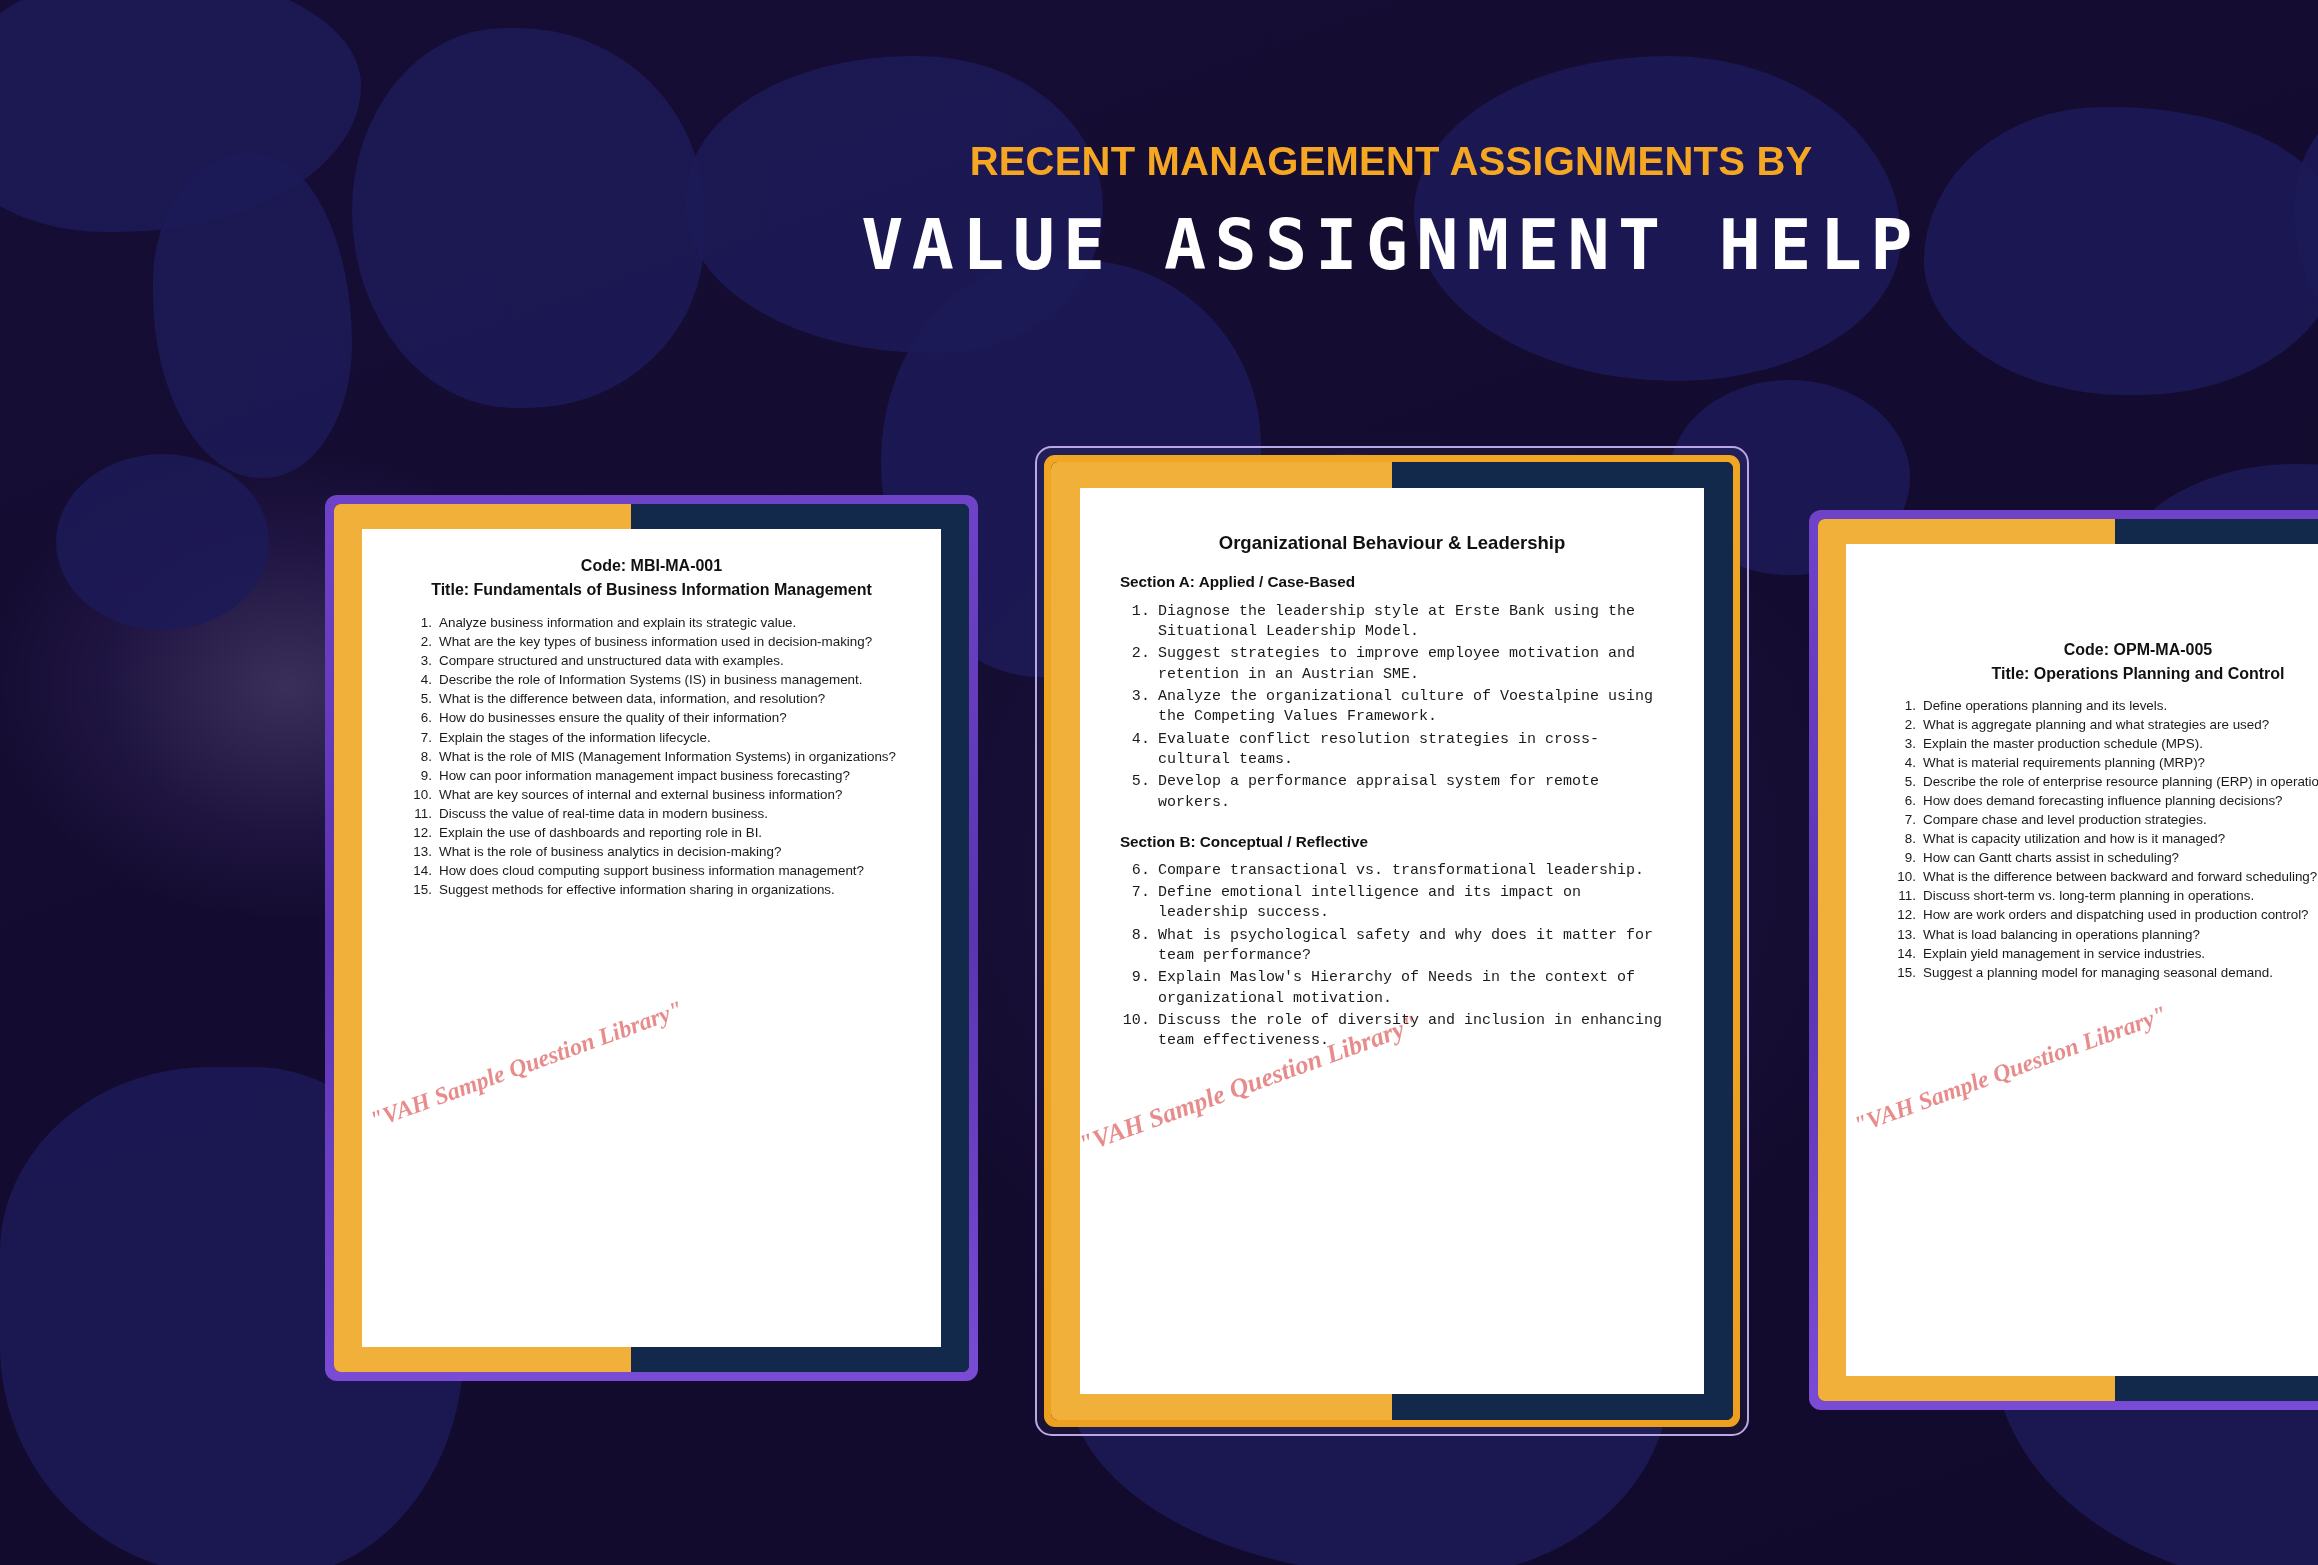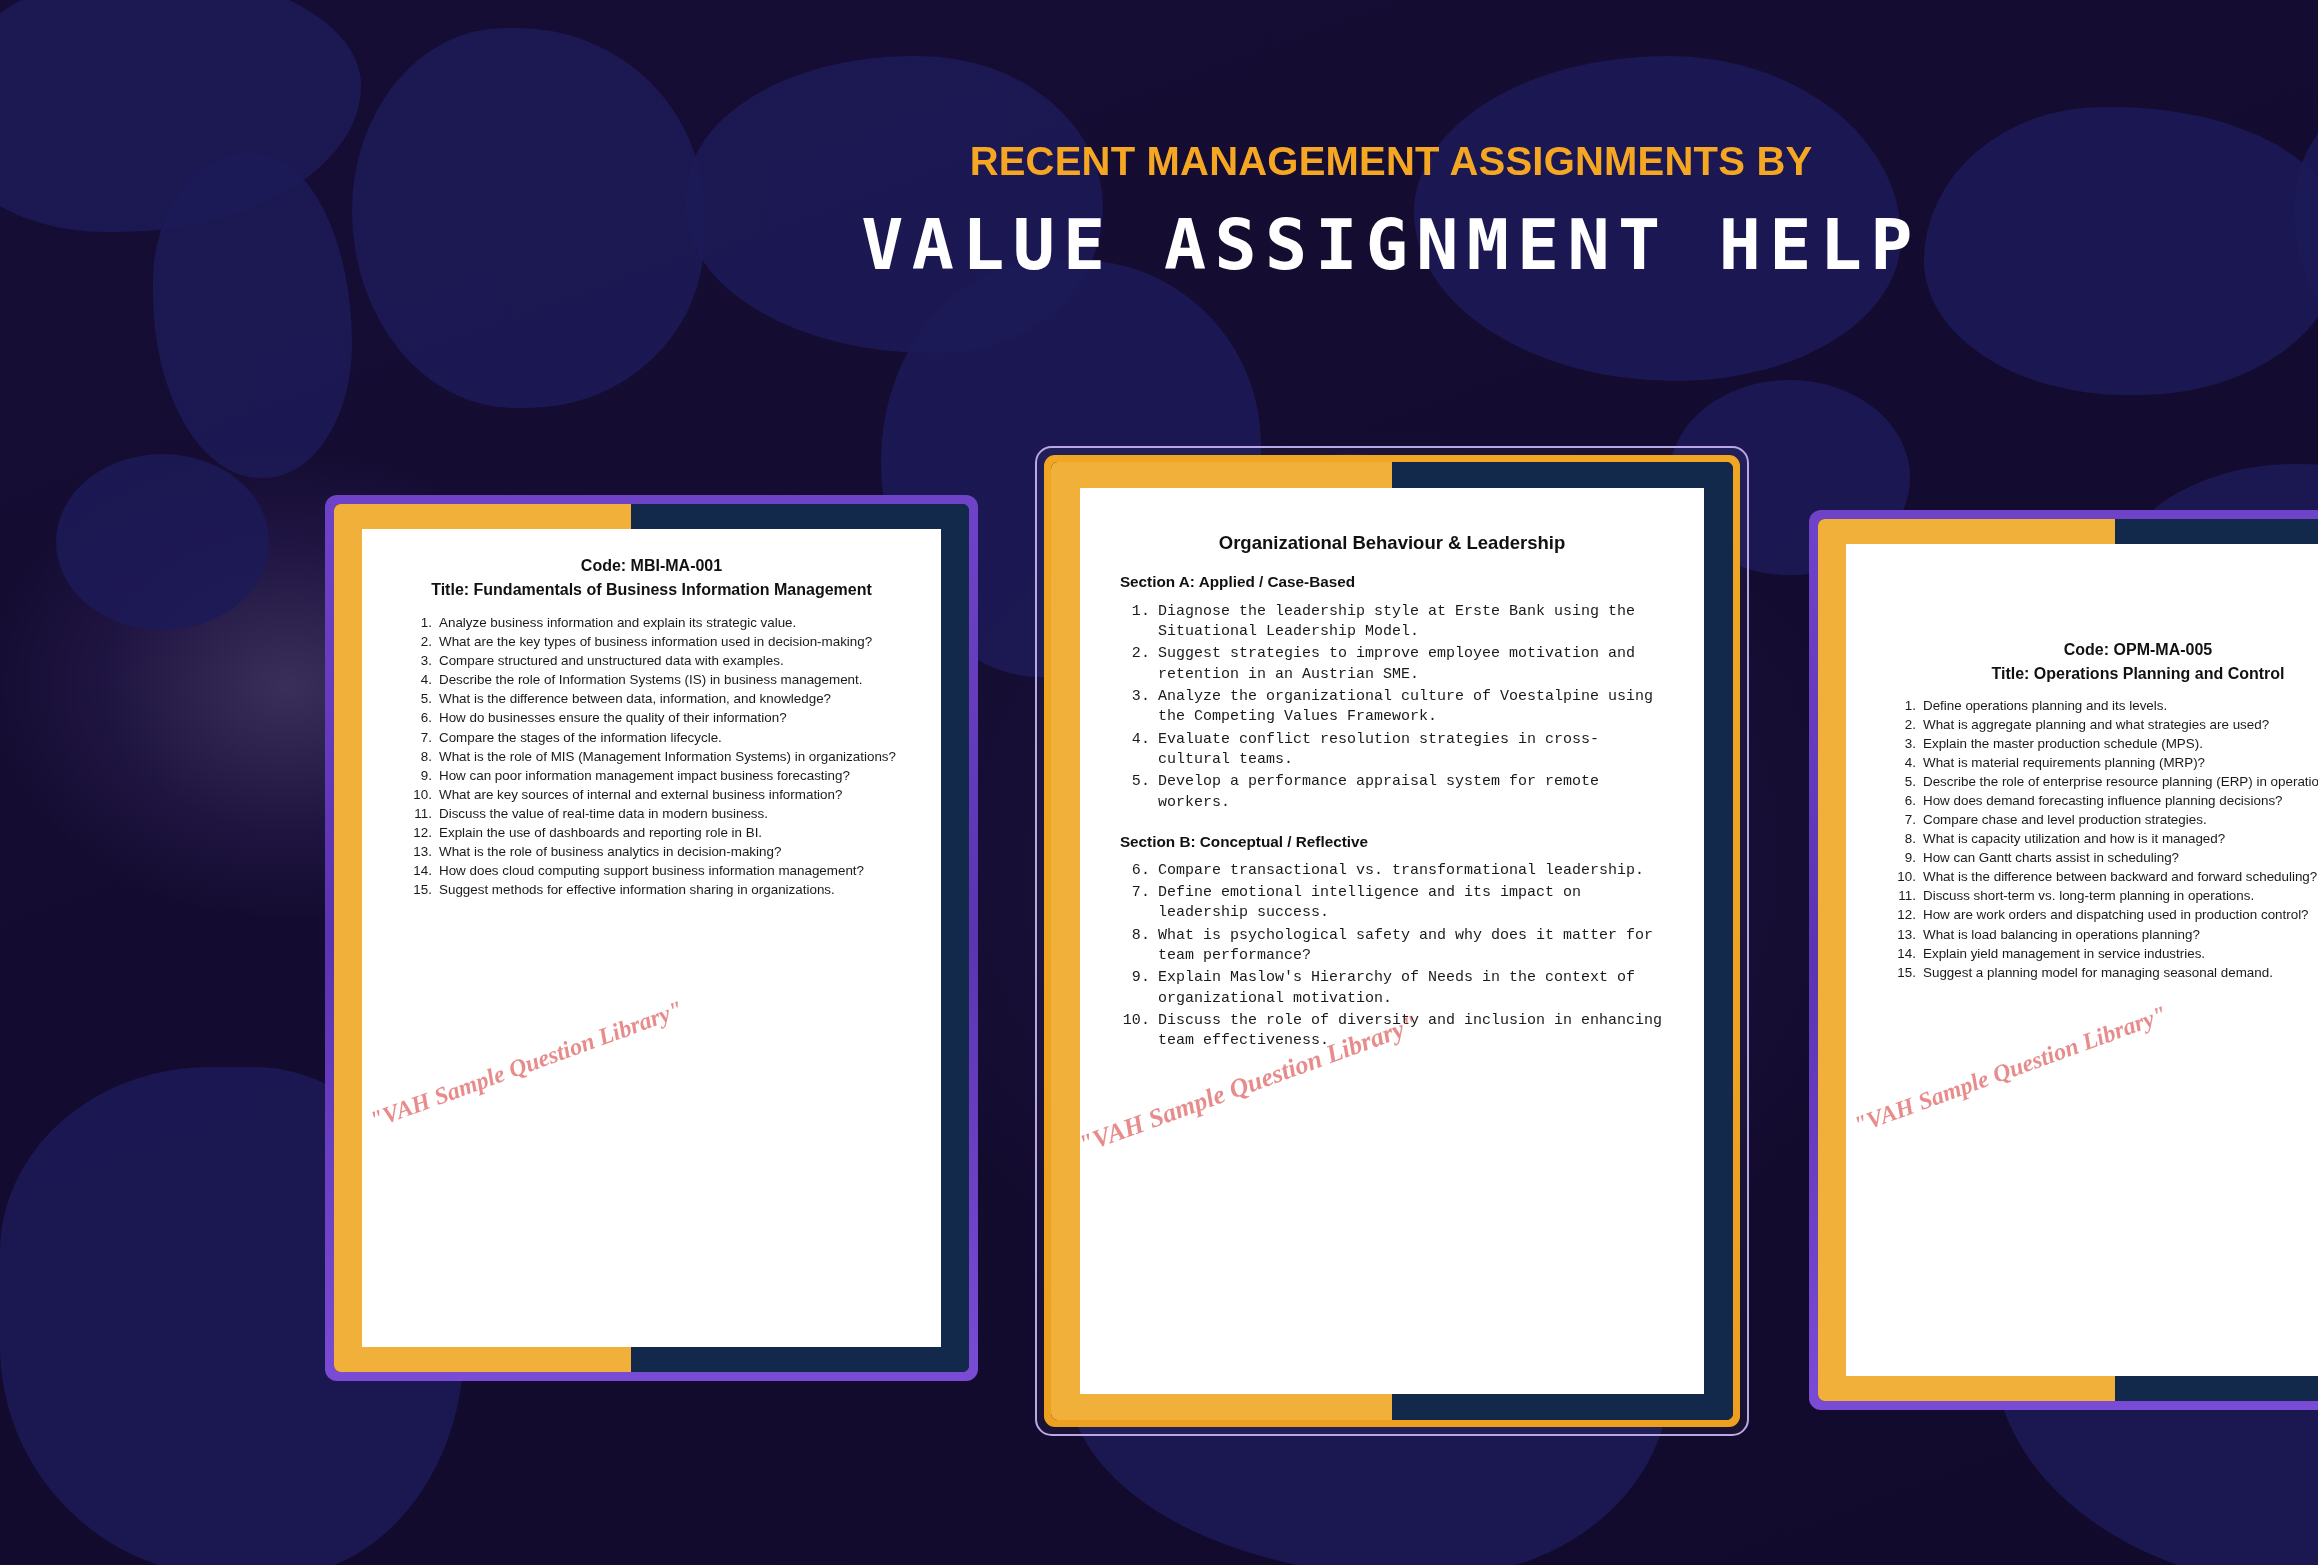--- a/index.html
+++ b/index.html
@@ -211,23 +211,23 @@
           <div class="sheet-inner">
             <div class="doc-head">
               <div class="doc-code">Code: MBI-MA-001</div>
               <div class="doc-title">Title: Fundamentals of Business Information Management</div>
             </div>
             <ol class="qlist">
               <li>Analyze business information and explain its strategic value.</li>
               <li>What are the key types of business information used in decision-making?</li>
               <li>Compare structured and unstructured data with examples.</li>
               <li>Describe the role of Information Systems (IS) in business management.</li>
-              <li>What is the difference between data, information, and knowledge?</li>
+              <li>What is the difference between data, information, and resolution?</li>
               <li>How do businesses ensure the quality of their information?</li>
-              <li>Compare the stages of the information lifecycle.</li>
+              <li>Explain the stages of the information lifecycle.</li>
               <li>What is the role of MIS (Management Information Systems) in organizations?</li>
               <li>How can poor information management impact business forecasting?</li>
               <li>What are key sources of internal and external business information?</li>
               <li>Discuss the value of real-time data in modern business.</li>
               <li>Explain the use of dashboards and reporting role in BI.</li>
               <li>What is the role of business analytics in decision-making?</li>
               <li>How does cloud computing support business information management?</li>
               <li>Suggest methods for effective information sharing in organizations.</li>
             </ol>
           </div>

